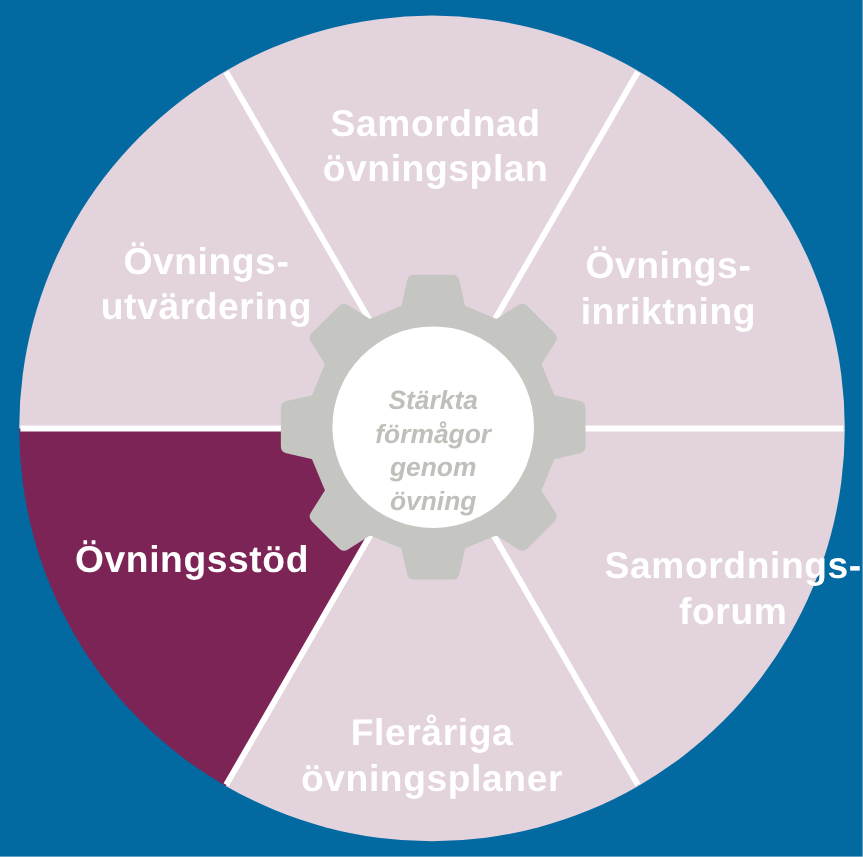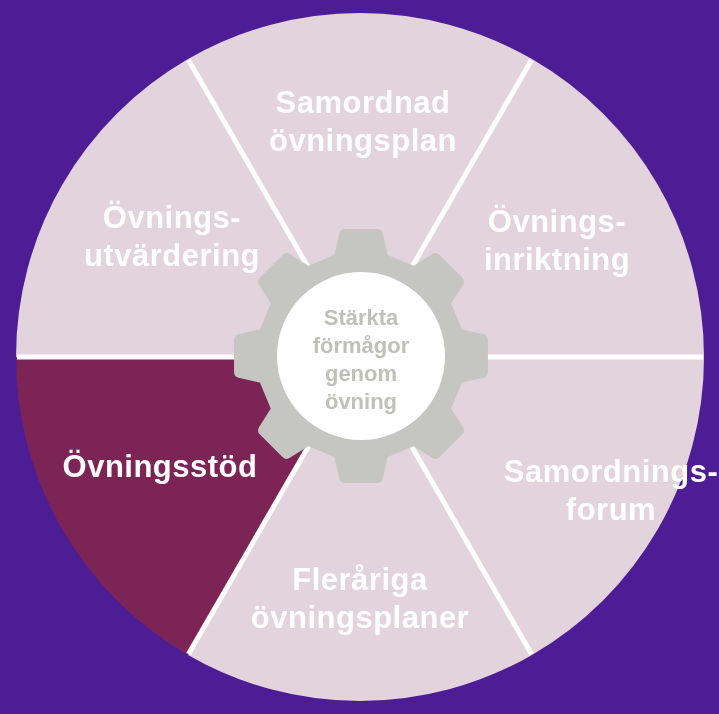--- a/index.html
+++ b/index.html
@@ -5,21 +5,21 @@
   html, body {
     margin: 0;
     padding: 0;
     background: #ffffff;
     font-family: "Liberation Sans", sans-serif;
   }
   .stage {
     position: relative;
     width: 719px;
     height: 714px;
-    background: #4c1d95;
+    background: #0369a1;
     overflow: hidden;
   }
   .stage svg {
     position: absolute;
     left: 0;
     top: 0;
   }
   .seg-label {
     position: absolute;
     transform: translate(-50%, -50%);
@@ -39,24 +39,24 @@
     font-weight: bold;
     font-size: 22px;
     line-height: 28px;
     color: #bfc0ba;
     white-space: pre-line;
     pointer-events: none;
   }
   .pos-0 { left: 363px; top: 122px; }
   .pos-1 { left: 557px; top: 241px; }
   .pos-2 { left: 567px; top: 491px; }
-  .pos-3 { left: 360px; top: 599px; }
+  .pos-3 { left: 360px; top: 630px; }
   .pos-4 { left: 160px; top: 467px; }
   .pos-5 { left: 172px; top: 237px; }
-  .pos-center { left: 361px; top: 360px; }
+  .pos-center { left: 361px; top: 376px; font-style: italic; }
 </style>
 </head>
 <body>
 
 <div class="stage">
   <svg id="wheel-svg" width="719" height="714" viewBox="0 0 719 714">
       <path d="M 360 357 L 532.00 59.09 A 344 344 0 0 0 188.00 59.09 Z" fill="#e2d3dc"></path>
       <path d="M 360 357 L 704.00 357.00 A 344 344 0 0 0 532.00 59.09 Z" fill="#e2d3dc"></path>
       <path d="M 360 357 L 532.00 654.91 A 344 344 0 0 0 704.00 357.00 Z" fill="#e2d3dc"></path>
       <path d="M 360 357 L 188.00 654.91 A 344 344 0 0 0 532.00 654.91 Z" fill="#e2d3dc"></path>

